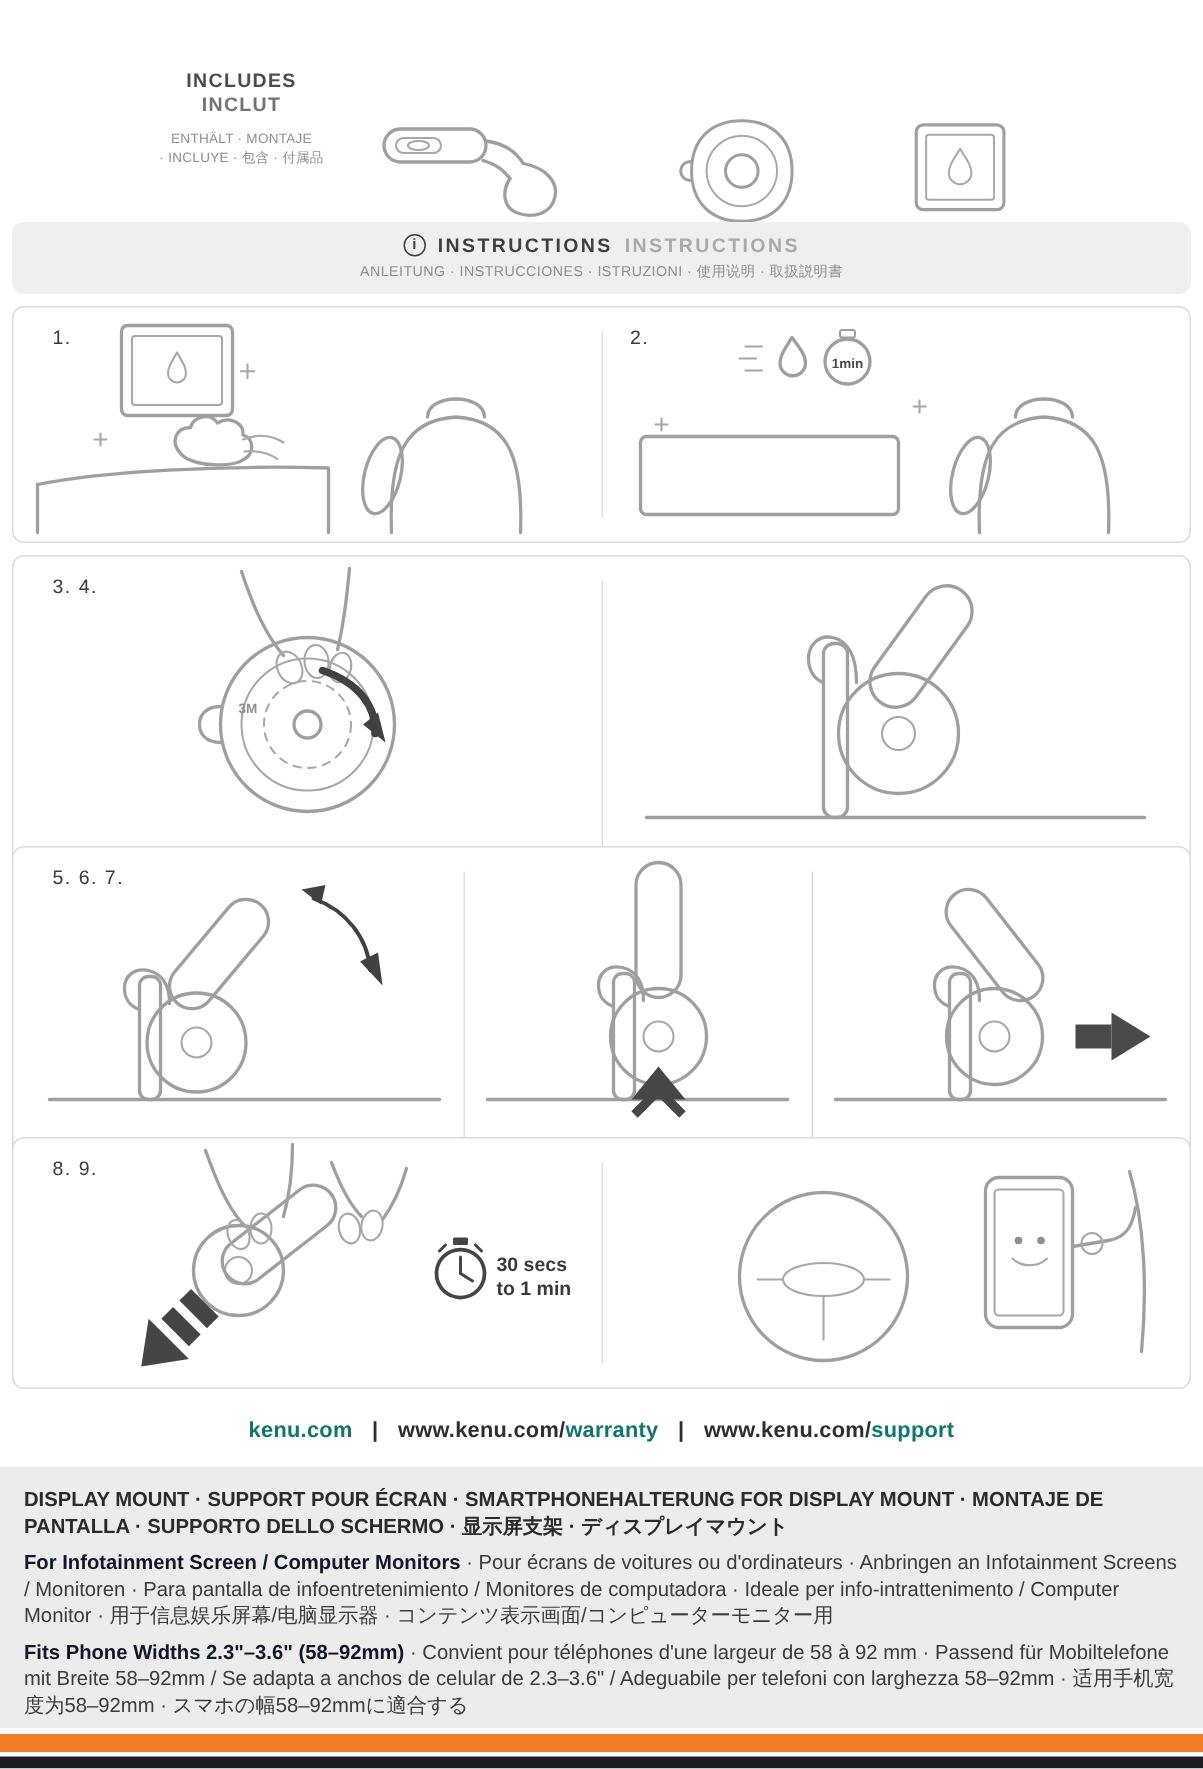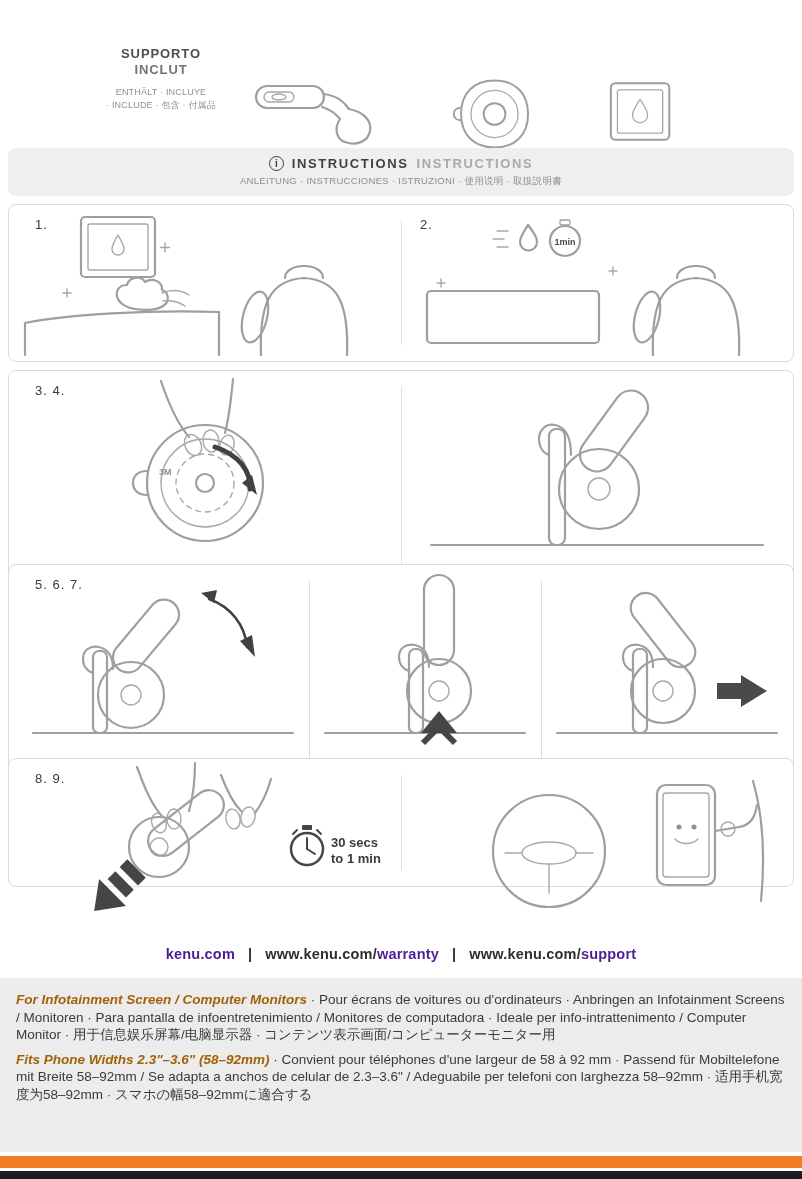--- a/index.html
+++ b/index.html
@@ -30,43 +30,43 @@
   .hdr-line2 { font-size:9.5px; color:#8f8f8f; margin-top:4px; letter-spacing:.3px; }
 
   
   .panel { position:absolute; left:8px; width:786px; background:#fff; border:1px solid #dbdbdb; border-radius:8px; }
   .step-label { position:absolute; top:12px; font-size:13px; color:#3a3a3a; letter-spacing:1px; z-index:2; }
   .vdiv { position:absolute; top:16px; bottom:16px; width:1px; background:#dedede; }
   .panel svg { position:absolute; top:0; }
 
   
   .links-line { position:absolute; top:946px; left:0; width:100%; text-align:center; font-size:14.5px; font-weight:bold; color:#2e2e2e; letter-spacing:.2px; }
-  .orange { color:#4c1d95; }
+  .orange { color:#0f766e; }
   .sep { margin:0 13px; color:#2e2e2e; }
 
   
   .bottom-block { position:absolute; top:978px; left:0; width:802px; height:174px; background:#ececec; padding:13px 16px 0; }
   .bp { font-size:13.5px; line-height:1.3; color:#3b3b3b; margin-bottom:7px; }
   .bp1 { font-weight:bold; color:#2b2b2b; }
-  .lead { font-weight:bold; color:#a16207;font-style:italic; }
+  .lead { font-weight:bold; color:#0f172a; }
 
   .orange-bar { position:absolute; top:1156px; left:0; width:802px; height:12px; background:#F07C24; }
   .dark-bar { position:absolute; top:1171px; left:0; width:802px; height:8px; background:#1d1c22; }
 </style>
 </head>
 <body>
 
 <div class="page">
 
   <div class="includes">
     <div class="includes-text">
-      <div class="inc-title">SUPPORTO</div>
+      <div class="inc-title">INCLUDES</div>
       <div class="inc-title2">INCLUT</div>
-      <div class="inc-sub">ENTHÄLT · INCLUYE</div>
-      <div class="inc-sub">· INCLUDE · 包含 · 付属品</div>
+      <div class="inc-sub">ENTHÄLT · MONTAJE</div>
+      <div class="inc-sub">· INCLUYE · 包含 · 付属品</div>
     </div>
 
     <svg class="inc-art" style="left:252px;top:40px;width:140px;height:75px" viewBox="0 0 140 75">
       <rect class="ln" x="4" y="10" width="68" height="22" rx="11"></rect>
       <rect class="ln2" x="12" y="16" width="30" height="10" rx="5"></rect>
       <ellipse class="ln2" cx="27" cy="21" rx="7" ry="3"></ellipse>
       <path class="ln" d="M72,18 C86,20 92,26 97,33"></path>
       <path class="ln" d="M70,31 C80,34 84,38 88,43"></path>
       <path class="ln" d="M97,33 C112,36 120,45 118,55 C116,66 104,70 93,66 C84,63 82,52 88,43"></path>
     </svg>
@@ -220,21 +220,21 @@
       <circle class="ln" cx="122" cy="126" r="32"></circle>
       <circle class="ln2" cx="122" cy="126" r="10"></circle>
       <rect class="ln" x="107" y="22" width="30" height="86" rx="15" transform="rotate(-38 122 65)"></rect>
       <g>
         <rect x="176" y="118" width="24" height="16" fill="#4a4a4a"></rect>
         <polygon points="200,110 200,142 226,126" fill="#4a4a4a"></polygon>
       </g>
     </svg>
   </div>
 
-  <div class="panel" style="top:758px;height:129px">
+  <div class="panel" style="top:758px;height:168px">
     <span class="step-label" style="left:26px">8. 9.</span>
     <div class="vdiv" style="left:392px"></div>
 
     <svg style="left:0;width:392px;height:170px" viewBox="0 0 392 170">
       <circle class="ln" cx="150" cy="88" r="30"></circle>
       <circle class="ln2" cx="150" cy="88" r="9"></circle>
       <rect class="ln" x="162" y="20" width="30" height="88" rx="15" transform="rotate(52 177 64)"></rect>
       <g>
         <path class="ln" d="M128,8 C136,30 142,44 152,56 M186,4 C186,24 184,38 180,52"></path>
         <ellipse class="ln2" cx="150" cy="64" rx="7" ry="10" transform="rotate(-20 150 64)"></ellipse>
@@ -277,20 +277,21 @@
         <path class="ln" d="M352,22 C362,56 364,100 360,142"></path>
       </g>
     </svg>
   </div>
 
   <div class="links-line">
     <span class="orange">kenu.com</span><span class="sep">|</span><span><span>www.kenu.com/</span><span class="orange">warranty</span></span><span class="sep">|</span><span><span>www.kenu.com/</span><span class="orange">support</span></span>
   </div>
 
   <div class="bottom-block">
+    <p class="bp bp1">DISPLAY MOUNT · SUPPORT POUR ÉCRAN · SMARTPHONEHALTERUNG FOR DISPLAY MOUNT · MONTAJE DE PANTALLA · SUPPORTO DELLO SCHERMO · 显示屏支架 · ディスプレイマウント</p>
     <p class="bp"><span class="lead">For Infotainment Screen / Computer Monitors</span><span> · Pour écrans de voitures ou d'ordinateurs · Anbringen an Infotainment Screens / Monitoren · Para pantalla de infoentretenimiento / Monitores de computadora · Ideale per info-intrattenimento / Computer Monitor · 用于信息娱乐屏幕/电脑显示器 · コンテンツ表示画面/コンピューターモニター用</span></p>
     <p class="bp"><span class="lead">Fits Phone Widths 2.3"–3.6" (58–92mm)</span><span> · Convient pour téléphones d'une largeur de 58 à 92 mm · Passend für Mobiltelefone mit Breite 58–92mm / Se adapta a anchos de celular de 2.3–3.6" / Adeguabile per telefoni con larghezza 58–92mm · 适用手机宽度为58–92mm · スマホの幅58–92mmに適合する</span></p>
   </div>
 
   <div class="orange-bar"></div>
   <div class="dark-bar"></div>
 
 </div>
 
 </body></html>

